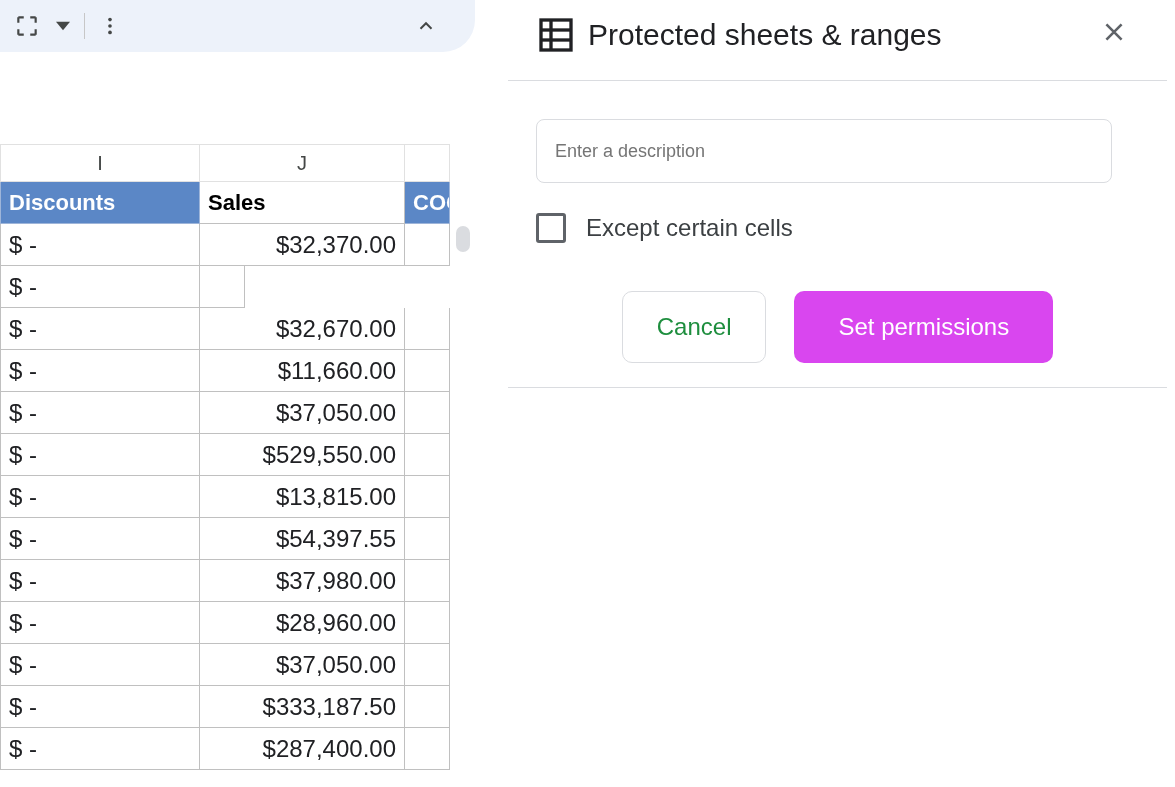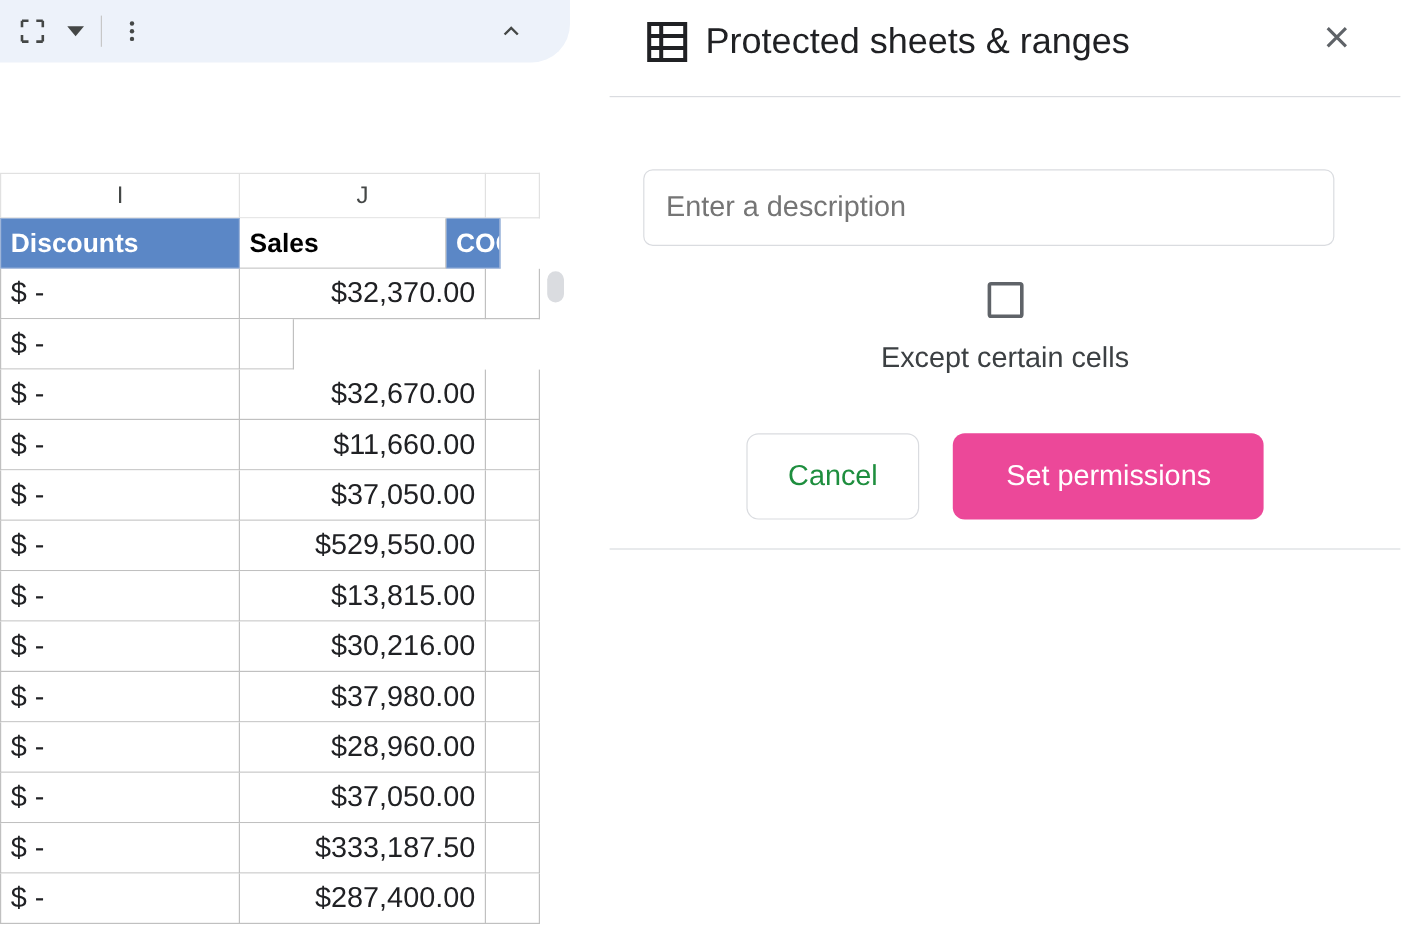--- a/index.html
+++ b/index.html
@@ -129,25 +129,25 @@
     cursor: pointer;
     padding: 8px;
     font-weight: 300;
   }
   .panel-divider {
     height: 1px; background: #dadce0;
     margin: 10px 8px 0 8px;
   }
 
   .desc-input {
-    margin: 60px 36px 0 36px;
+    margin: 38px 36px 0 36px;
     width: 576px; height: 64px;
     border: 1px solid #dadce0;
     border-radius: 8px;
-    font-size: 24px;
+    font-size: 18px;
     color: #5f6368;
     padding: 0 18px;
     outline: none;
   }
 
   .tabs {
     display: flex;
     margin: 38px 8px 0 8px;
     border-bottom: 1px solid #dadce0;
   }
@@ -183,21 +183,20 @@
     justify-content: space-between;
     cursor: pointer;
   }
 
   .except-row {
     margin: 30px 36px 0 36px;
     display: flex; align-items: center;
     gap: 20px;
     font-size: 24px;
     color: #3c4043;
-    flex-direction: column;
   }
   .cbox {
     width: 30px; height: 30px;
     border: 3px solid #5f6368;
     border-radius: 3px;
     cursor: pointer;
   }
 
   .buttons {
     margin: 48px 36px 0 36px;
@@ -213,21 +212,21 @@
     cursor: pointer;
     padding: 0 34px;
   }
   .btn.cancel {
     border: 1px solid #dadce0;
     color: #1e8e3e;
     background: #fff;
     font-weight: 500;
   }
   .btn.primary {
-    background: #ec4899;
+    background: #d946ef;
     color: #fff;
     font-weight: 500;
     padding: 0 44px;
   }
   .panel-divider2 {
     height: 1px; background: #dadce0;
     margin: 24px 8px 0 8px;
   }
 </style>
 </head>
@@ -261,21 +260,21 @@
 </div>
 
 <div class="sheet-zone">
   <div class="col-letters">
     <div class="col-letter col-I">I</div>
     <div class="col-letter col-J">J</div>
     <div class="col-letter col-K"></div>
   </div>
   <div class="header-row">
     <div class="hcell sel" style="width:200px;border-left:1px solid #9eb5d9;">Discounts</div>
-    <div class="hcell notsel" style="width:172px;">Sales</div>
+    <div class="hcell notsel" style="width:205px;">Sales</div>
     <div class="hcell sel" style="width:45px;">COGS</div>
   </div>
   <div id="data-rows">
       <div class="data-row">
         <div class="dcell first" style="width: 200px;">$ -</div>
         <div class="dcell right" style="width: 205px;">$32,370.00</div>
         <div class="dcell" style="width: 45px;"></div>
       </div>
       <div class="data-row">
         <div class="dcell first" style="width: 200px;">$ -</div>
@@ -301,21 +300,21 @@
         <div class="dcell right" style="width: 205px;">$529,550.00</div>
         <div class="dcell" style="width: 45px;"></div>
       </div>
       <div class="data-row">
         <div class="dcell first" style="width: 200px;">$ -</div>
         <div class="dcell right" style="width: 205px;">$13,815.00</div>
         <div class="dcell" style="width: 45px;"></div>
       </div>
       <div class="data-row">
         <div class="dcell first" style="width: 200px;">$ -</div>
-        <div class="dcell right" style="width: 205px;">$30,216.00</div>
+        <div class="dcell right" style="width: 205px;">$54,397.55</div>
         <div class="dcell" style="width: 45px;"></div>
       </div>
       <div class="data-row">
         <div class="dcell first" style="width: 200px;">$ -</div>
         <div class="dcell right" style="width: 205px;">$37,980.00</div>
         <div class="dcell" style="width: 45px;"></div>
       </div>
       <div class="data-row">
         <div class="dcell first" style="width: 200px;">$ -</div>
         <div class="dcell right" style="width: 205px;">$28,960.00</div>

